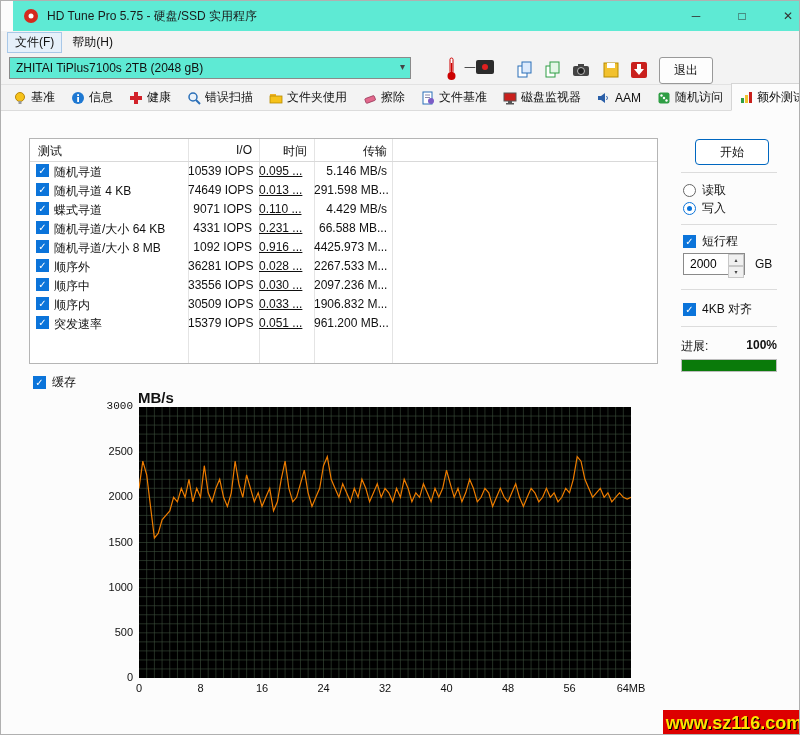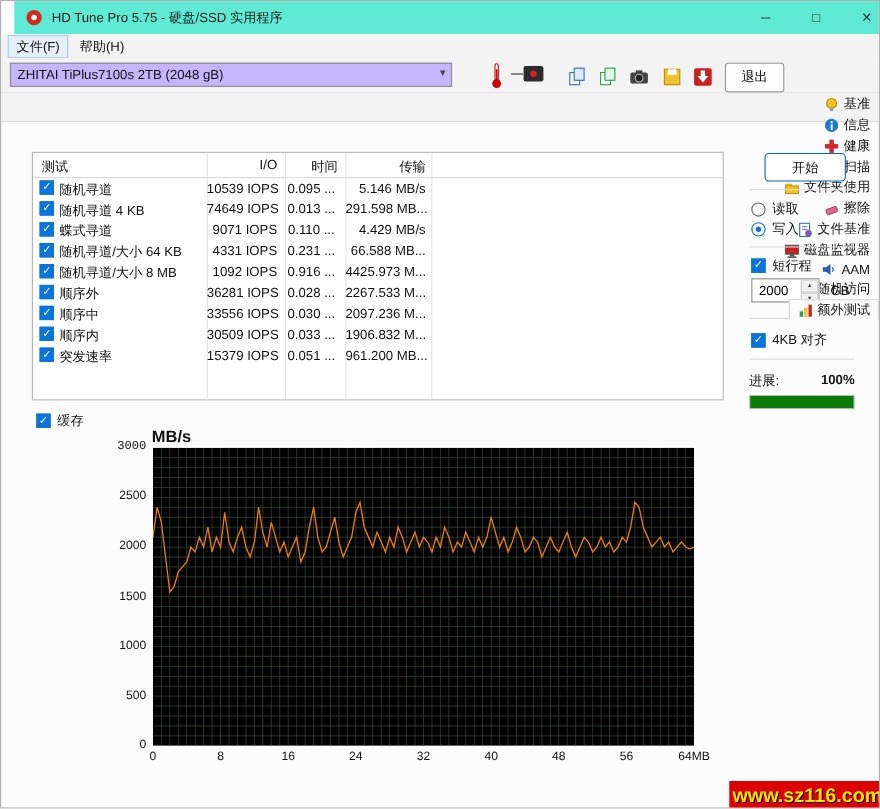--- a/index.html
+++ b/index.html
@@ -15,36 +15,36 @@
         justify-content:center;font-size:12px;color:#333;cursor:default;}
   .wbtn.min{right:92px}.wbtn.max{right:46px}.wbtn.close{right:0}
   
   .menubar{position:absolute;left:0;top:30px;width:100%;height:22px;background:#f3f3f3;
            display:flex;align-items:center;padding-left:6px;box-sizing:border-box;}
   .menuitem{padding:2px 8px;margin-right:2px;}
   .menuitem.active{background:#e6f0fa;border:1px solid #a8c8e8;padding:1px 7px;}
   
   .toolbar{position:absolute;left:0;top:52px;width:100%;height:32px;background:#f3f3f3;
            border-bottom:1px solid #e2e2e2;box-sizing:border-box;}
-  .combo{position:absolute;left:8px;top:4px;width:402px;height:22px;background:#c4b5fd;
+  .combo{position:absolute;left:8px;top:4px;width:402px;height:22px;background:#5eead4;
          border:1px solid #8a8a8a;box-sizing:border-box;display:flex;align-items:center;
          padding:0 18px 0 6px;white-space:nowrap;overflow:hidden;}
   .combo .arrow{position:absolute;right:5px;top:3px;font-size:10px;color:#444;}
   .thermo{position:absolute;left:444px;top:3px;}
   .tempdash{position:absolute;left:463px;top:7px;}
   .ledicon{position:absolute;left:474px;top:5px;}
   .tbtn{position:absolute;top:5px;width:24px;height:24px;display:flex;align-items:center;
         justify-content:center;}
   .exitbtn{position:absolute;left:658px;top:4px;width:52px;height:25px;background:#fdfdfd;
            border:1px solid #999;border-radius:3px;display:flex;align-items:center;
            justify-content:center;}
   
   .tabbar{position:absolute;left:0;top:84px;width:100%;height:26px;background:#f3f3f3;
           display:flex;align-items:flex-end;padding-left:4px;box-sizing:border-box;
-          border-bottom:1px solid #dcdcdc;flex-direction:column;}
+          border-bottom:1px solid #dcdcdc;}
   .tab{height:23px;display:flex;align-items:center;gap:4px;padding:0 7px;
        border:1px solid transparent;white-space:nowrap;}
   .tab.selected{background:#fcfcfc;border:1px solid #d5d5d5;border-bottom-color:#fcfcfc;
                 height:26px;margin-bottom:-1px;z-index:1;}
   
   .panel{position:absolute;left:28px;top:137px;width:629px;height:226px;background:#fff;
          border:1px solid #b5b5b5;box-sizing:border-box;}
   .vline{position:absolute;top:0;bottom:0;width:1px;background:#e4e4e4;}
   .thead{position:absolute;left:0;top:0;right:0;height:22px;border-bottom:1px solid #d9d9d9;}
   .hcell{position:absolute;top:4px;white-space:nowrap;}
@@ -55,21 +55,21 @@
   .tbody{position:absolute;left:0;top:22px;right:0;bottom:0;}
   .trow{position:relative;height:19px;}
   .cb{display:inline-block;width:13px;height:13px;border:1px solid #777;background:#fff;
       box-sizing:border-box;font-size:10px;line-height:11px;text-align:center;color:#fff;}
   .cb.checked{background:#0b74da;border-color:#0b74da;}
   .cb.checked::after{content:"✓";}
   .trow .cb{position:absolute;left:6px;top:3px;}
   .cell{position:absolute;top:3px;white-space:nowrap;}
   .cell.name{left:24px;}
   .cell.io{left:158px;width:64px;text-align:right;}
-  .cell.time{left:229px;width:48px;text-align:center;}
+  .cell.time{left:229px;width:48px;text-align:left;text-decoration:underline;}
   .cell.transfer{left:284px;width:73px;text-align:right;}
   
   .startbtn{position:absolute;left:694px;top:138px;width:72px;height:24px;background:#fff;
             border:1px solid #0067c0;border-radius:4px;display:flex;align-items:center;
             justify-content:center;}
   .sep{position:absolute;left:680px;width:96px;height:1px;background:#dcdcdc;}
   .ctlrow{position:absolute;display:flex;align-items:center;gap:6px;white-space:nowrap;}
   .radio{width:13px;height:13px;border:1px solid #666;border-radius:50%;background:#fff;
          box-sizing:border-box;position:relative;}
   .radio.selected{border-color:#0b74da;}

